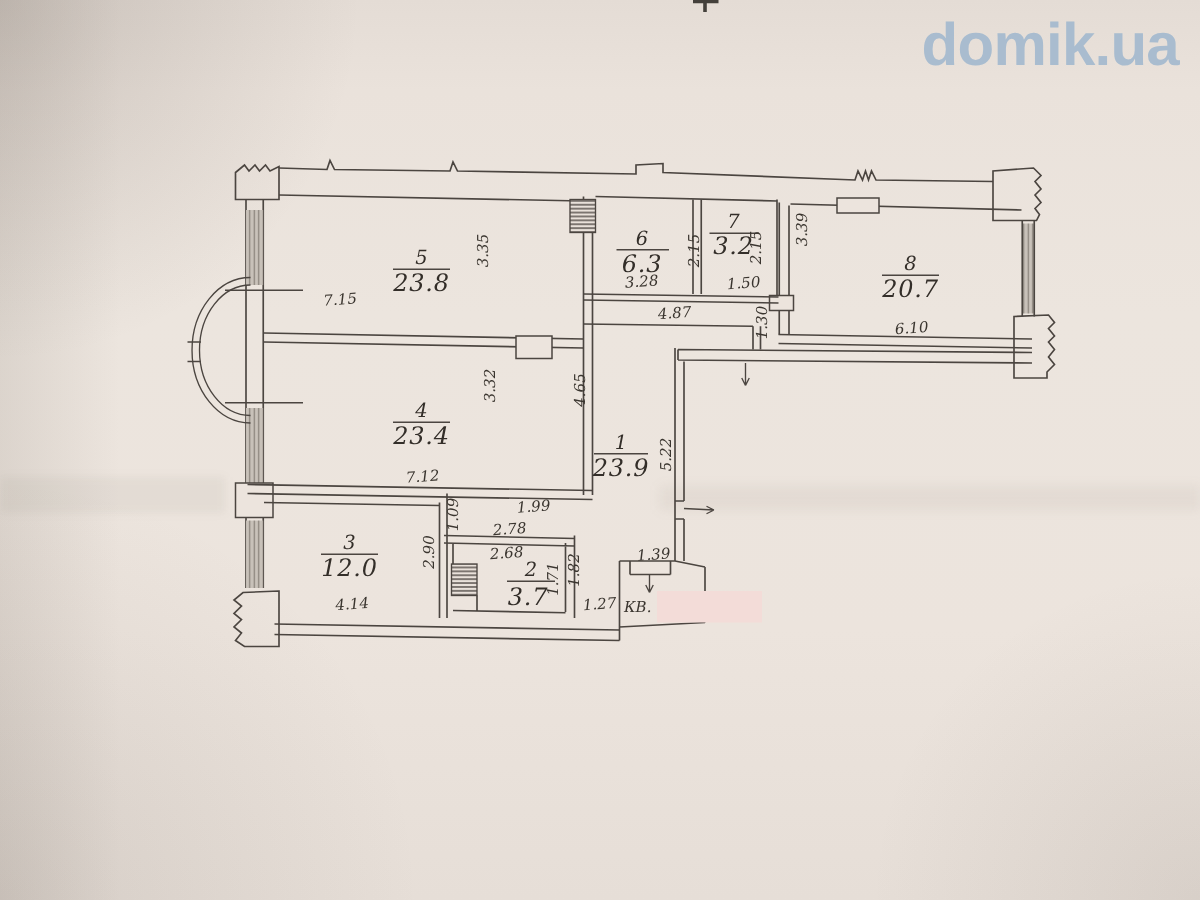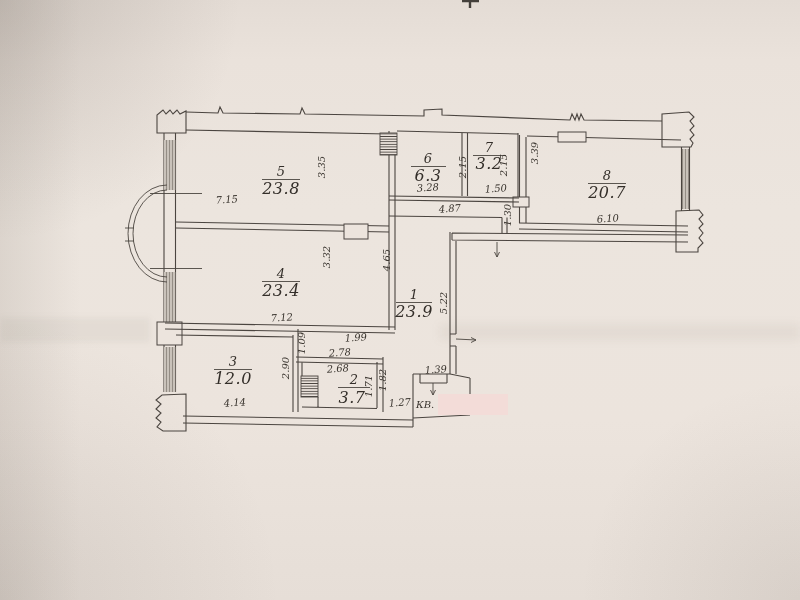--- a/index.html
+++ b/index.html
@@ -36,20 +36,21 @@
   .room-num{font:italic 13px "DejaVu Serif",serif;fill:#332e29;text-anchor:middle;}
   .room-area{font:italic 16px "DejaVu Serif",serif;fill:#332e29;text-anchor:middle;letter-spacing:0.5px;}
   .kv{font:italic 10px "DejaVu Serif",serif;fill:#3a352f;text-anchor:start;}
 </style>
 </head>
 <body>
 
 <div class="photo">
   <div class="shadow-band"></div>
   <div class="smudge"></div>
+  <div class="watermark">domik.ua</div>
 
   <svg width="800" height="600" viewBox="0 0 800 600">
     <defs>
       <pattern id="winH" width="3" height="6" patternUnits="userSpaceOnUse">
         <rect width="3" height="6" fill="#c9c2ba"></rect>
         <path d="M1.5,0 V6" stroke="#867f77" stroke-width="0.8"></path>
       </pattern>
       <pattern id="ventH" width="6" height="2.6" patternUnits="userSpaceOnUse">
         <rect width="6" height="2.6" fill="#e9e1da"></rect>
         <path d="M0,1.3 H6" stroke="#4b4540" stroke-width="0.9"></path>

